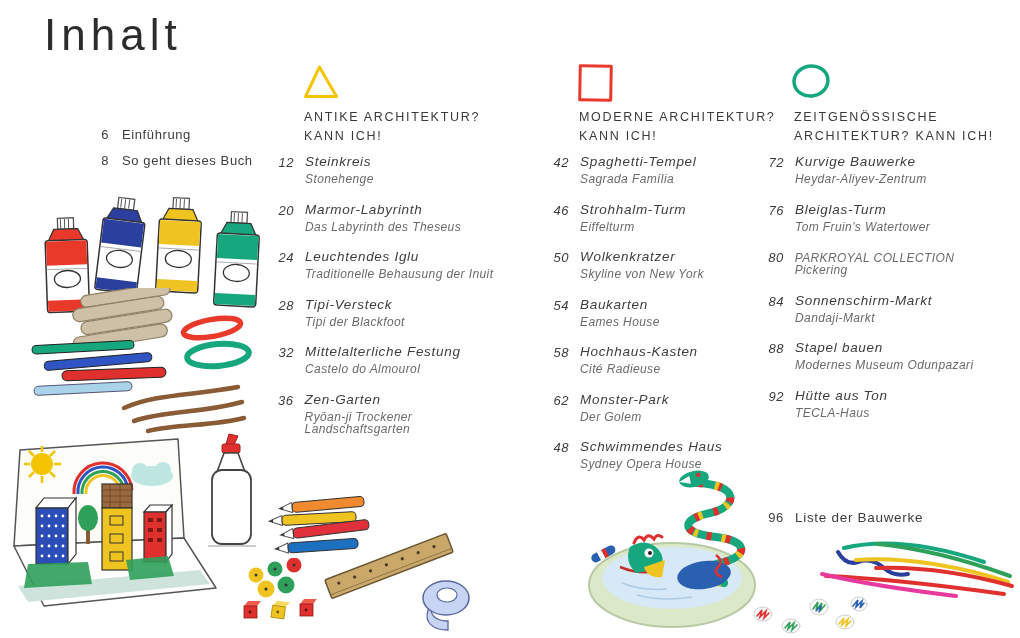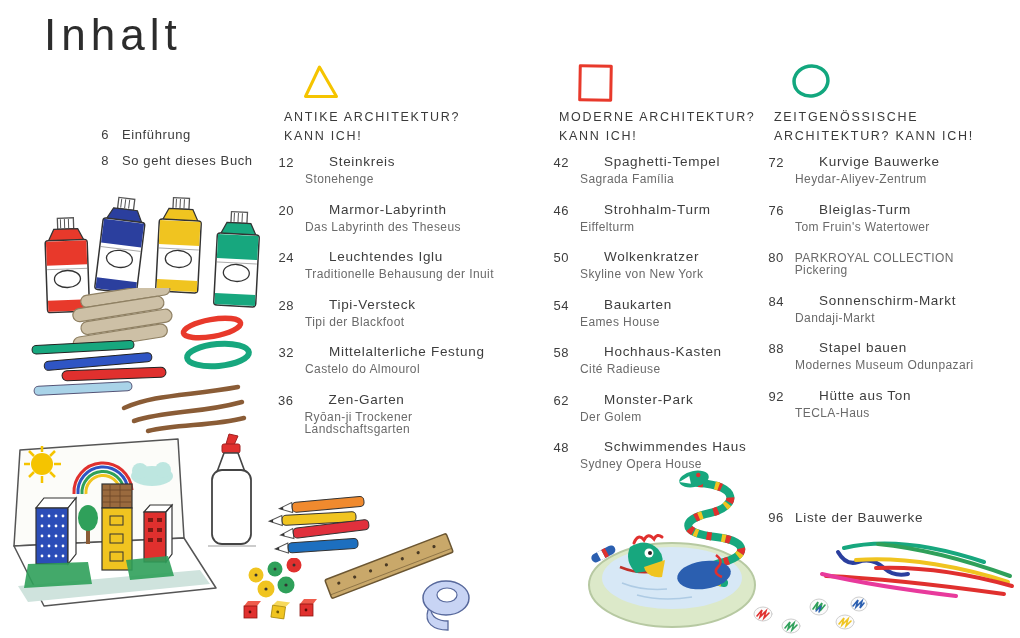--- a/index.html
+++ b/index.html
@@ -14,25 +14,25 @@
   
   .intro{position:absolute;left:91px;top:127px;}
   .intro-row{display:flex;margin-bottom:11px;font-size:13px;letter-spacing:.6px;}
   .intro-row .num{width:18px;text-align:right;margin-right:13px;}
   
   .section{position:absolute;top:62px;width:250px;}
   .sec-1{left:268px;}
   .sec-2{left:543px;}
   .sec-3{left:758px;}
   .icon-wrap{margin-left:32px;height:46px;}
-  .sec-header{margin-left:16px;font-size:12.5px;letter-spacing:1.7px;line-height:18.5px;color:#3a3a3a;margin-bottom:9px;}
-  .entry{display:flex;margin-bottom:16.5px;}
+  .sec-header{margin-left:36px;font-size:12.5px;letter-spacing:1.7px;line-height:18.5px;color:#3a3a3a;margin-bottom:9px;}
+  .entry{display:flex;margin-bottom:16.5px;font-style:italic;}
   .entry .num{width:26px;text-align:right;margin-right:11px;font-size:13px;letter-spacing:.5px;padding-top:1px;}
   .entry .txt{display:flex;flex-direction:column;}
-  .entry-title{font-size:13.5px;letter-spacing:.7px;line-height:16px;margin-left:24px;}
+  .entry-title{font-size:13.5px;letter-spacing:.7px;line-height:16px;}
   .entry-sub{font-size:12px;letter-spacing:.4px;color:#6a6a6a;margin-top:3px;line-height:12px;}
   .footer-row{position:absolute;left:758px;top:510px;display:flex;font-size:13.5px;letter-spacing:.7px;}
   .footer-row .num{width:26px;text-align:right;margin-right:11px;font-size:13px;}
   .illu{position:absolute;}
 </style>
 </head>
 <body>
 
 <div class="page">
 

